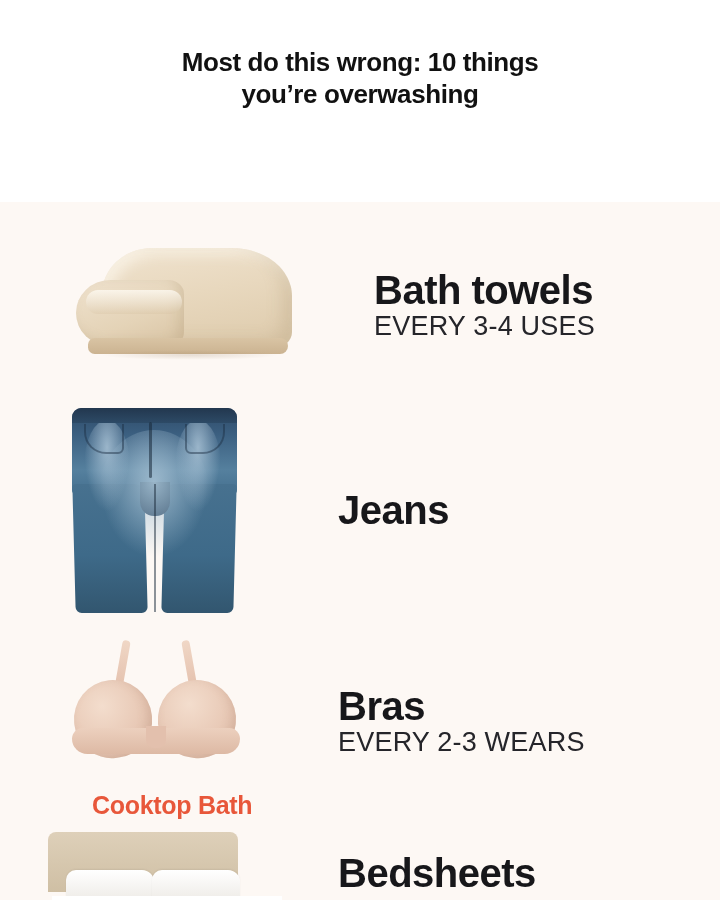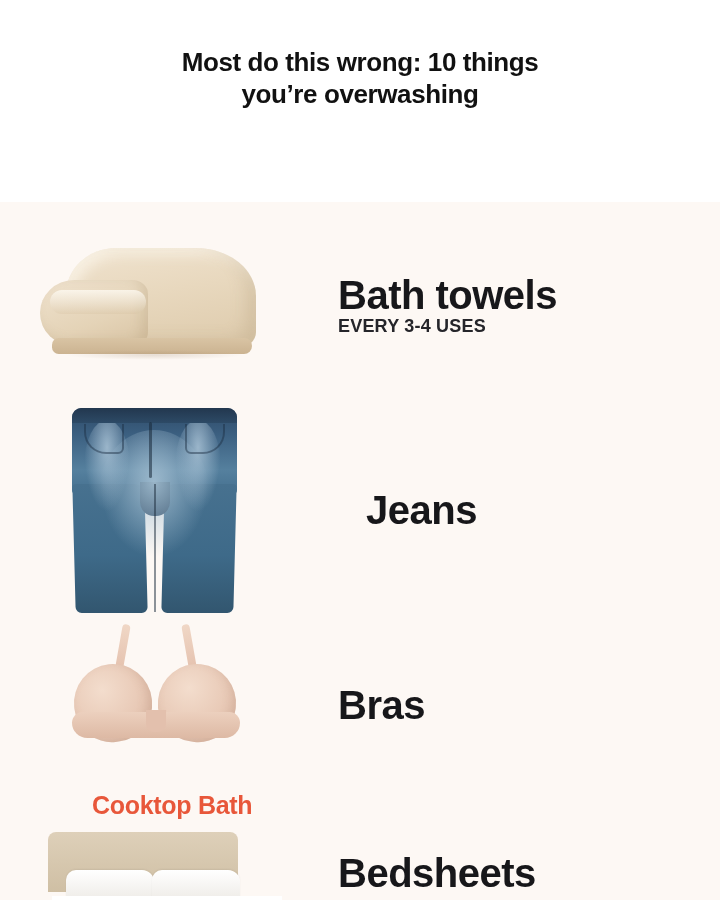--- a/index.html
+++ b/index.html
@@ -70,22 +70,22 @@
   .item-title {
     font-family:"Liberation Sans", sans-serif;
     font-weight:bold;
     font-size:40px;
     line-height:1.05;
     letter-spacing:-0.5px;
     color:#17171a;
   }
   .item-sub {
     font-family:"Liberation Sans", sans-serif;
-    font-weight:bold;
-    font-size:18px;
+    font-weight:normal;
+    font-size:27px;
     letter-spacing:0.2px;
     color:#25252a;
     text-transform:uppercase;
   }
 
   
   .towel-wrap { position:absolute; left:38px; top:30px; width:220px; height:115px; }
   .towel-body {
     position:absolute; left:28px; top:2px;
     width:190px; height:100px;
@@ -223,37 +223,37 @@
 
 <div id="page">
 
   <div class="header">
     <div class="headline">Most do this wrong: 10 things
 you’re overwashing</div>
   </div>
 
   <div class="panel">
 
-    <div class="row" style="top:14px;height:178px;">
+    <div class="row" style="top:14px;height:178px;padding-left:36px;">
       <div class="row-thumb">
         <div class="towel-wrap">
           <div class="towel-body"></div>
           <div class="towel-roll"></div>
           <div class="towel-fold"></div>
           <div class="towel-base"></div>
           <div class="towel-shadow"></div>
         </div>
       </div>
       <div class="row-text">
         <div class="item-title">Bath towels</div>
         <div class="item-sub">EVERY 3-4 USES</div>
       </div>
     </div>
 
-    <div class="row" style="top:192px;height:232px;gap:28px;">
+    <div class="row" style="top:192px;height:232px;">
       <div class="row-thumb">
         <div class="jeans-wrap">
           <div class="jeans-top"></div>
           <div class="jeans-leg left"></div>
           <div class="jeans-leg right"></div>
           <div class="jeans-crotch"></div>
           <div class="jeans-fade"></div>
           <div class="jeans-legfade l"></div>
           <div class="jeans-legfade r"></div>
           <div class="jeans-waist"></div>
@@ -261,33 +261,34 @@
           <div class="jeans-pocket l"></div>
           <div class="jeans-pocket r"></div>
           <div class="jeans-seam"></div>
         </div>
       </div>
       <div class="row-text">
         <div class="item-title">Jeans</div>
       </div>
     </div>
 
-    <div class="row" style="top:408px;height:190px;justify-content:flex-end;">
+    <div class="row" style="top:424px;height:190px;justify-content:flex-end;">
       <div class="row-thumb">
         <div class="bra-wrap">
           <div class="bra-strap l"></div>
           <div class="bra-strap r"></div>
           <div class="bra-cup l"></div>
           <div class="bra-cup r"></div>
           <div class="bra-band"></div>
           <div class="bra-center"></div>
         </div>
       </div>
       <div class="row-text">
         <div class="item-title">Bras</div>
+        <div class="item-sub">EVERY 2-3 WEARS</div>
       </div>
     </div>
 
     <div style="position:absolute;left:92px;top:589px;font-family:'Liberation Sans',sans-serif;font-weight:bold;font-size:25px;letter-spacing:-0.3px;color:#e8573a;">Cooktop Bath</div>
 
     <div class="row" style="top:624px;height:72px;align-items:flex-start;">
       <div class="row-thumb">
         <div class="bed-wrap">
           <div class="bed-head"></div>
           <div class="bed-pillow l"></div>

